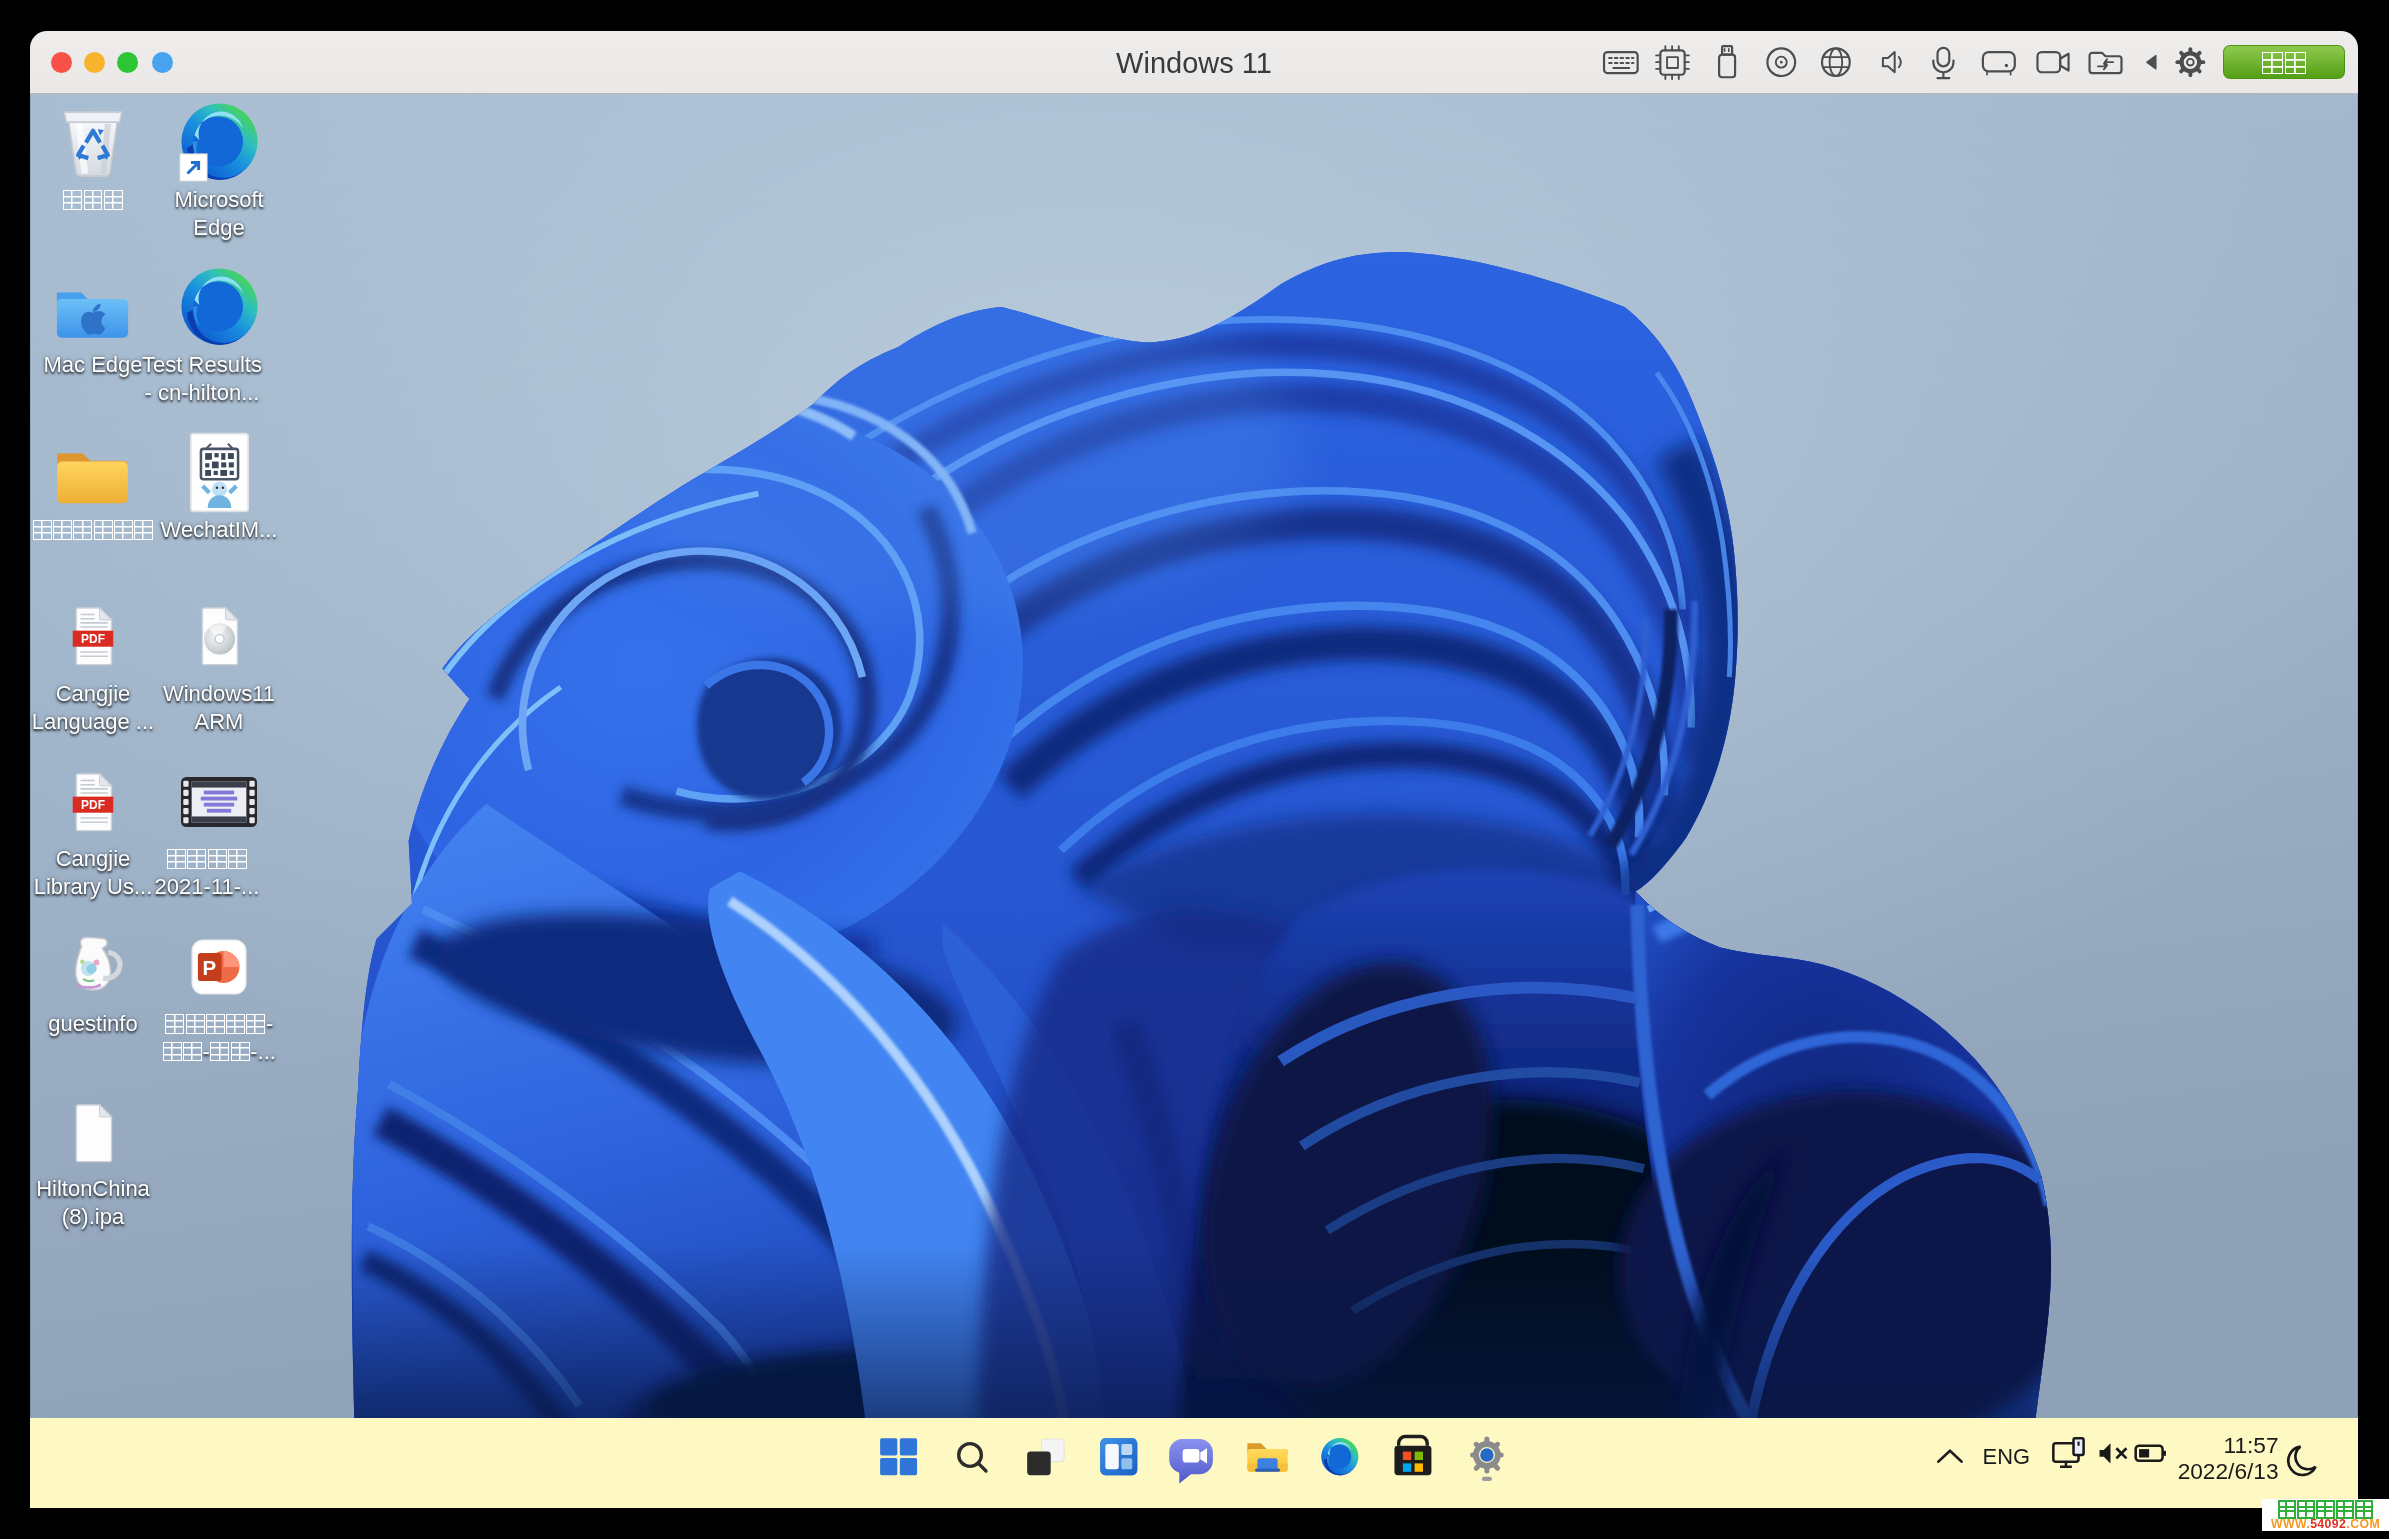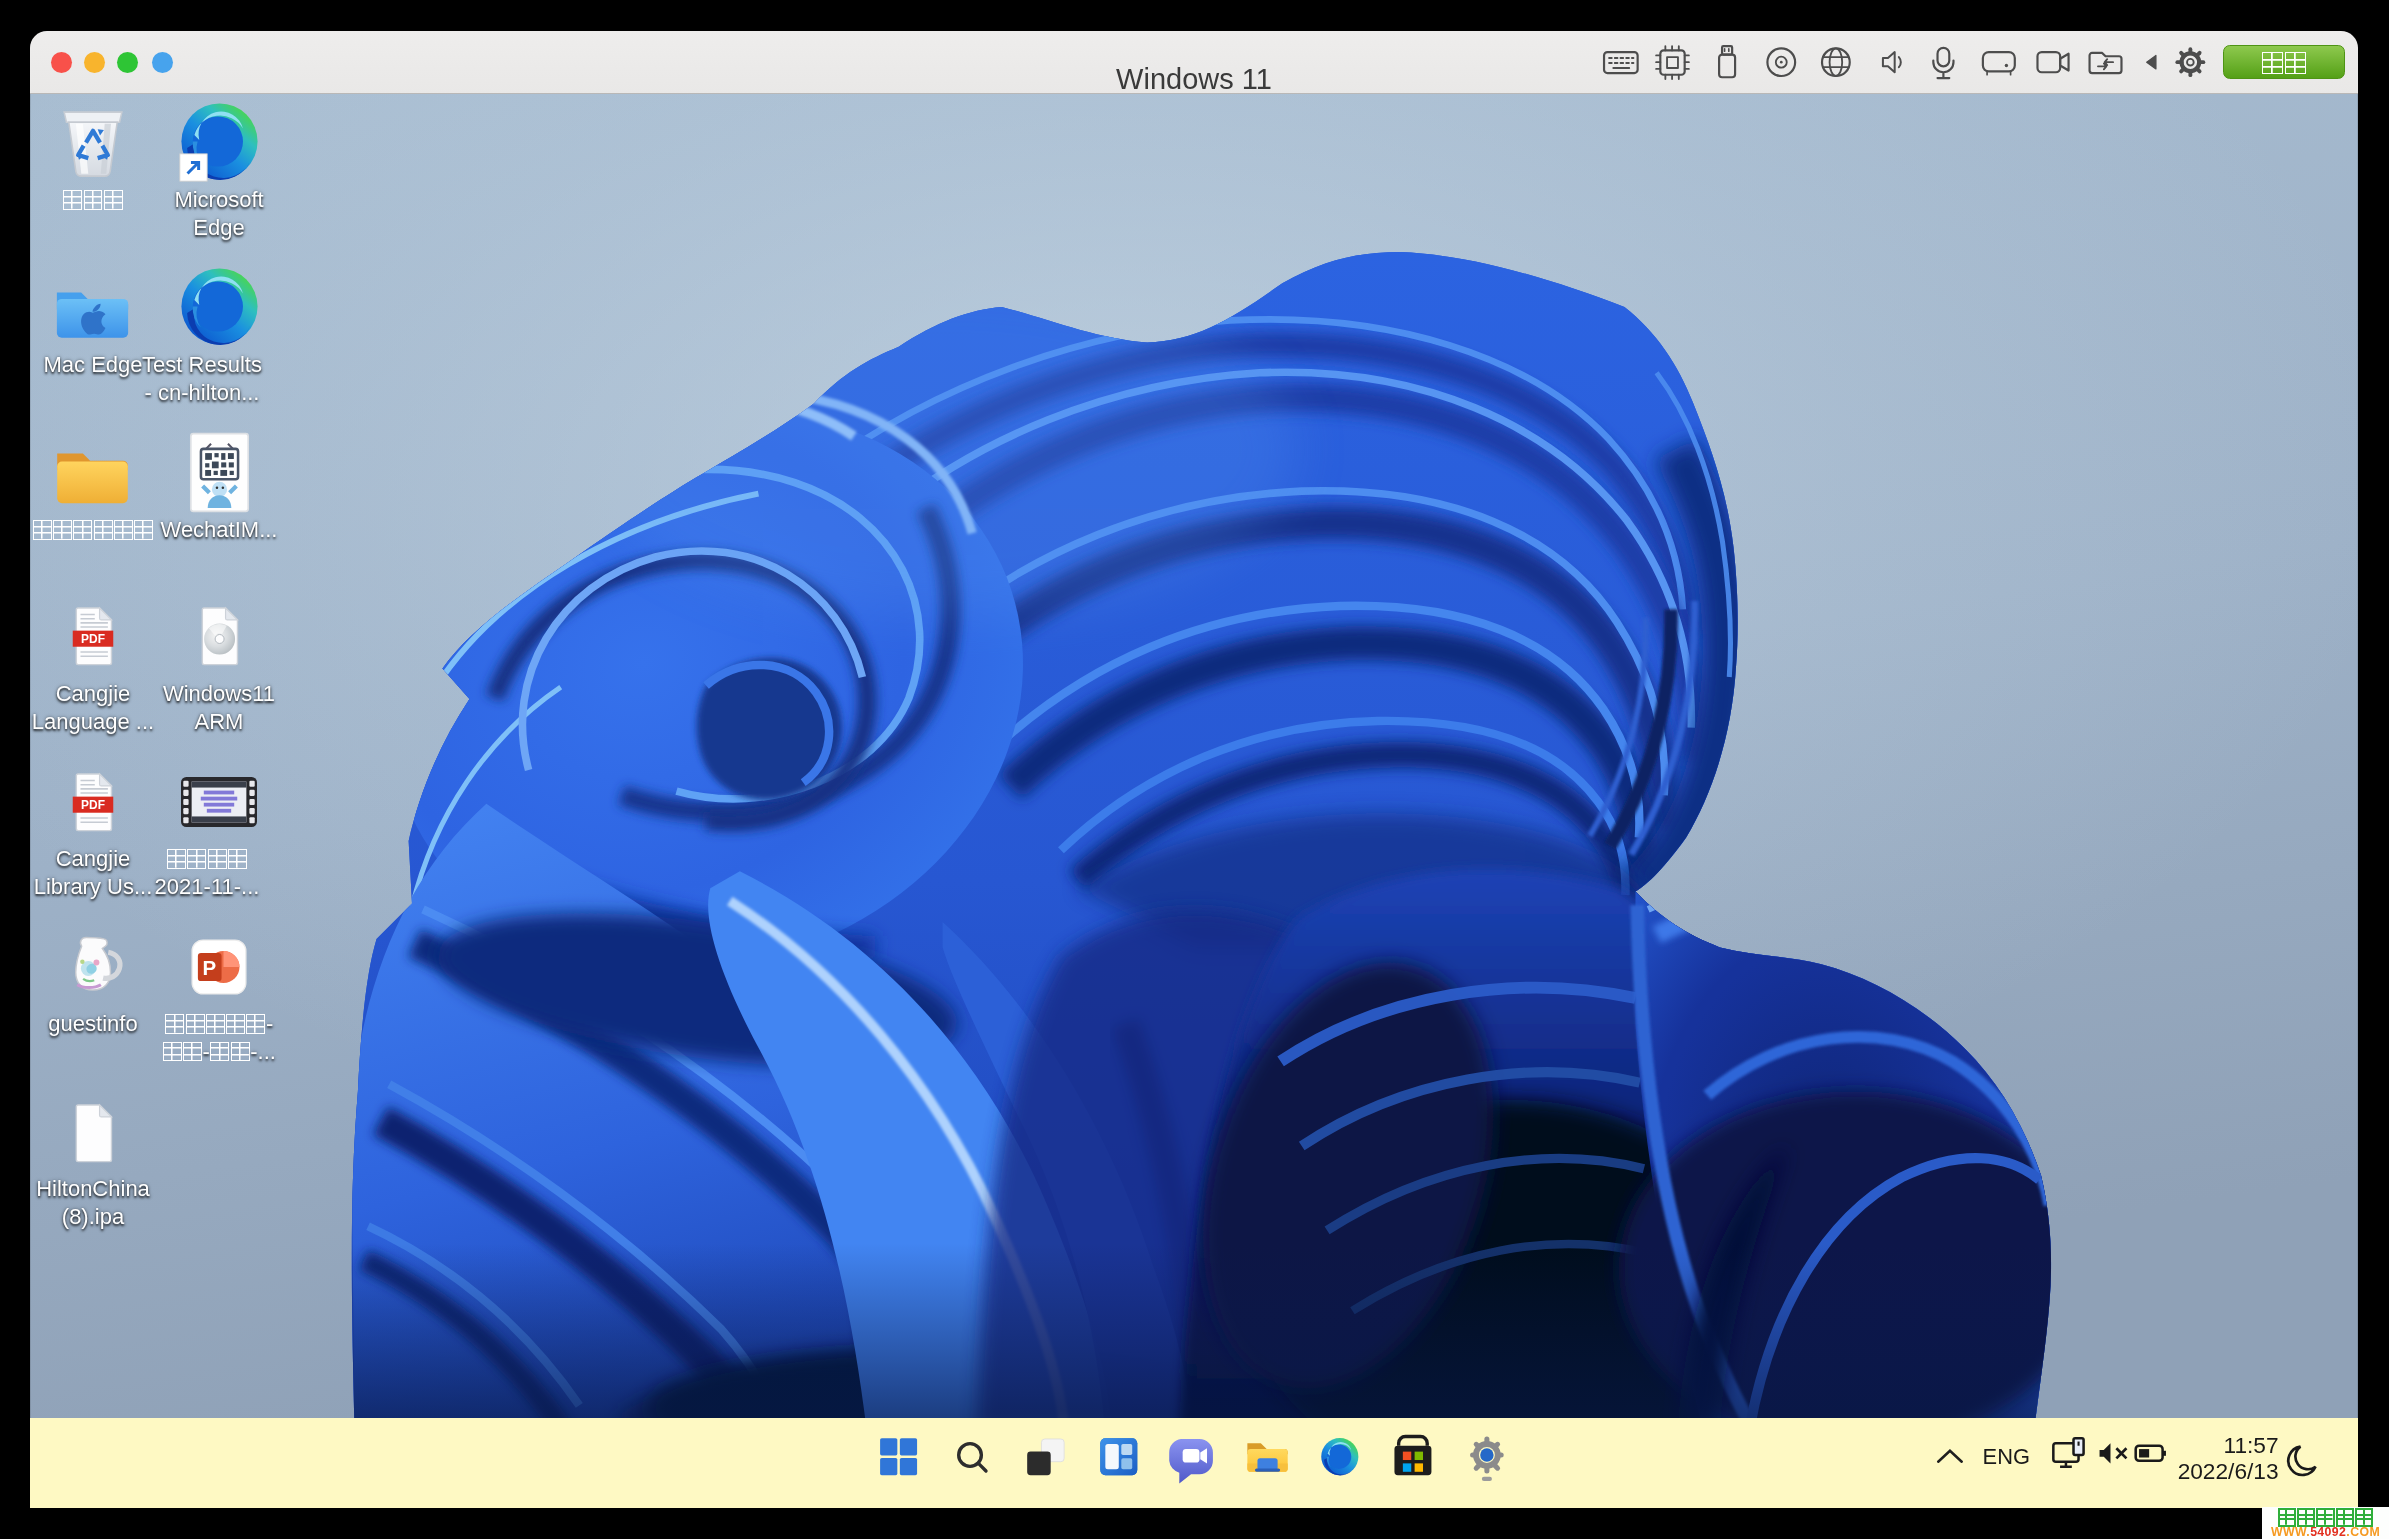--- a/index.html
+++ b/index.html
@@ -1,18 +1,18 @@
 <!DOCTYPE html>
 <html style="font-size:13.5px"><head><meta charset="utf-8"><style>
 html,body{margin:0;padding:0;background:#000;width:2389px;height:1539px;overflow:hidden;
  font-family:"Liberation Sans",sans-serif;}
 #win{position:absolute;left:30px;top:31px;width:2328px;height:1478px;border-radius:17px 17px 1.7px 1.7px;overflow:hidden;}
 #titlebar{position:absolute;left:0;top:0;width:100%;height:63px;background:linear-gradient(#eeedec,#e9e8e7);border-bottom:0.8px solid #b9b8b7;box-sizing:border-box;}
 .tl{position:absolute;top:21px;width:21px;height:21px;border-radius:50%;}
-#title{position:absolute;top:33px;left:0;width:2328px;text-align:center;font-size:29px;line-height:30px;color:#3a3a3a;}
+#title{position:absolute;top:17px;left:0;width:2328px;text-align:center;font-size:29px;line-height:30px;color:#3a3a3a;}
 #desk{position:absolute;left:0;top:63px;width:2328px;height:1414px;padding-left:37px;}
 #taskbar{position:absolute;left:0;bottom:0;width:2328px;height:90px;background:#fef9c3;}
 #buy{position:absolute;left:2193px;top:14.4px;width:122px;height:34px;border-radius:6.8px;background:linear-gradient(#8ec94e,#54a016);border:0.8px solid #4e9414;box-sizing:border-box;}
 
 .zh{display:inline-block;width:0.86em;height:0.88em;box-sizing:border-box;border:0.075em solid currentColor;vertical-align:-0.12em;margin:0 0.03em;
 background:linear-gradient(currentColor,currentColor) left 50% top 28%/100% 0.07em no-repeat,
 linear-gradient(currentColor,currentColor) left 50% top 68%/100% 0.07em no-repeat,
 linear-gradient(currentColor,currentColor) left 46% top 50%/0.07em 100% no-repeat;}
 .zh.b{border-width:0.11em;background:
 linear-gradient(currentColor,currentColor) left 50% top 28%/100% 0.1em no-repeat,
@@ -564,17 +564,17 @@
             </linearGradient>
       <linearGradient id="fexg" x1="0" y1="0" x2="0" y2="1">
               <stop offset="0" stop-color="#ffd95e"></stop>
               <stop offset="1" stop-color="#fdc233"></stop>
             </linearGradient>
     </defs>
    </svg>
   </div>
  </div>
 </div>
-<div id="wm" style="position:absolute;right:0;bottom:0;width:127px;height:32px;background:#fdfefd;text-align:center;margin-left:42px;">
+<div id="wm" style="position:absolute;right:0;bottom:8px;width:127px;height:32px;background:#fdfefd;text-align:center;margin-left:42px;">
  <div style="color:#2fae3a;font-size:21px;line-height:20px;height:20px;letter-spacing:0.8px;"><span class="zh b"></span><span class="zh b"></span><span class="zh b"></span><span class="zh b"></span><span class="zh b"></span></div>
  <div style="font-size:12.3px;font-weight:bold;line-height:11px;letter-spacing:0.4px;"><span style="color:#f59a22">WWW.</span><span style="color:#e23020">54092</span><span style="color:#f59a22">.COM</span></div>
 </div>
 
 
 </body></html>

